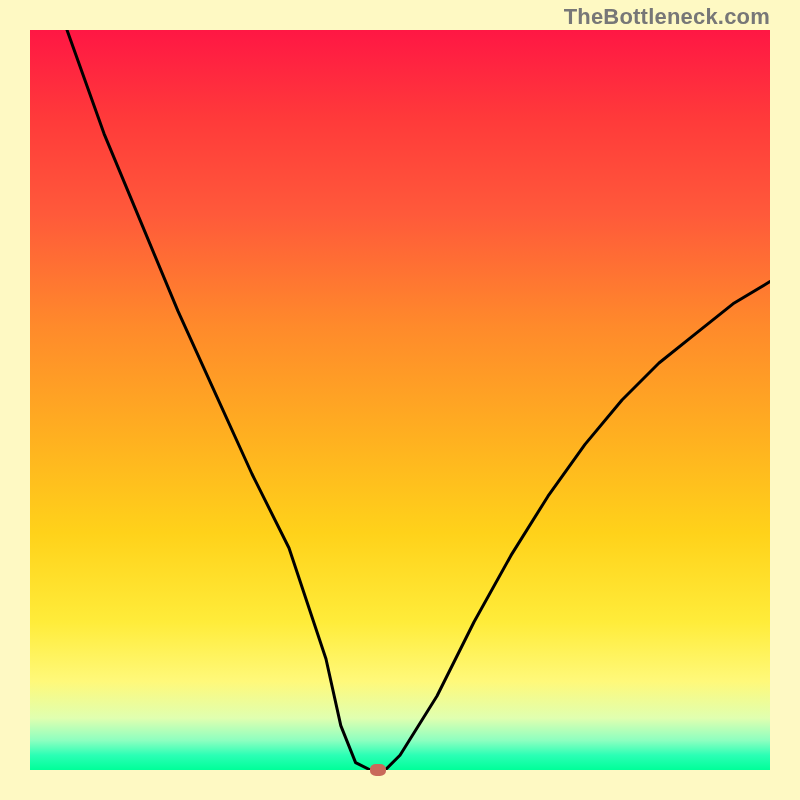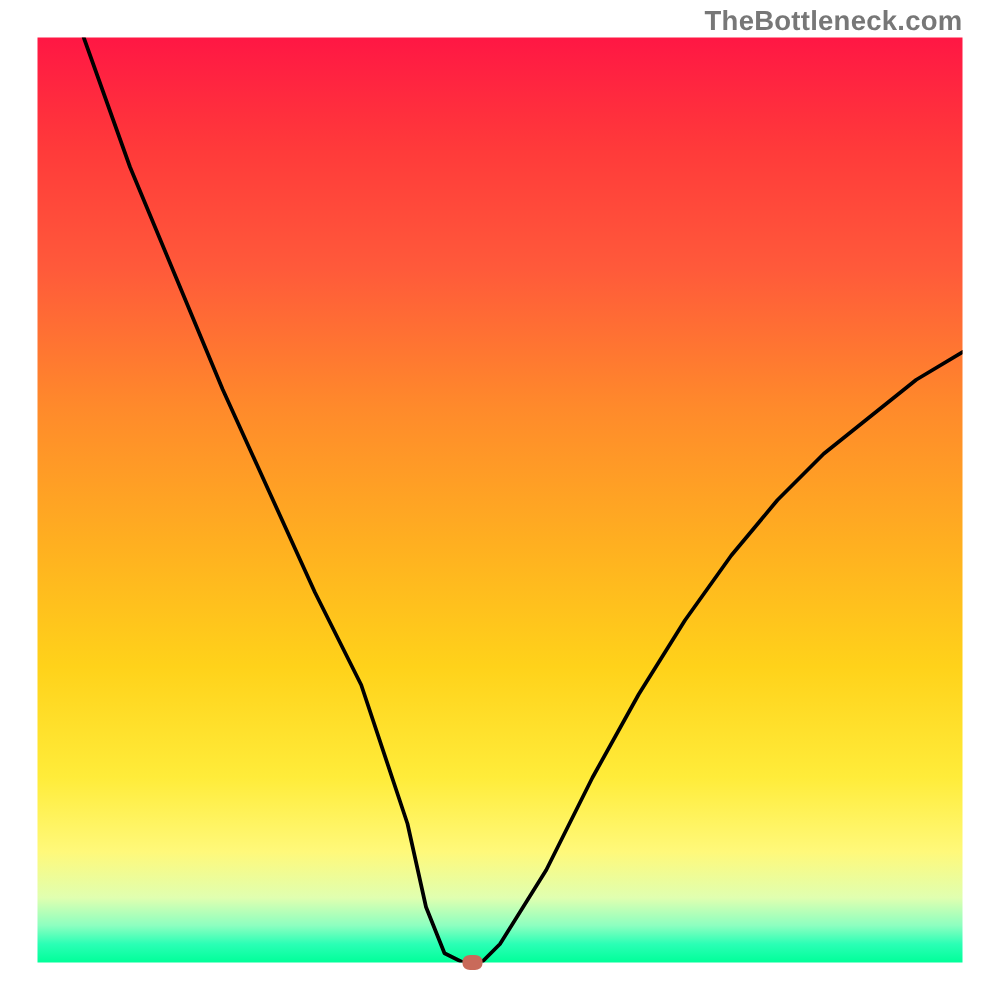--- a/index.html
+++ b/index.html
@@ -9,21 +9,21 @@
     height: 800px;
     background: #000;
     overflow: hidden;
   }
   .frame {
     position: absolute;
     top: 0;
     left: 0;
     width: 800px;
     height: 800px;
-    background: #ffffff;
+    background: #fef9c3;
   }
   .plot-area {
     position: absolute;
     top: 30px;
     left: 30px;
     width: 740px;
     height: 740px;
     background: linear-gradient(
       to bottom,
       #ff1744 0%,

